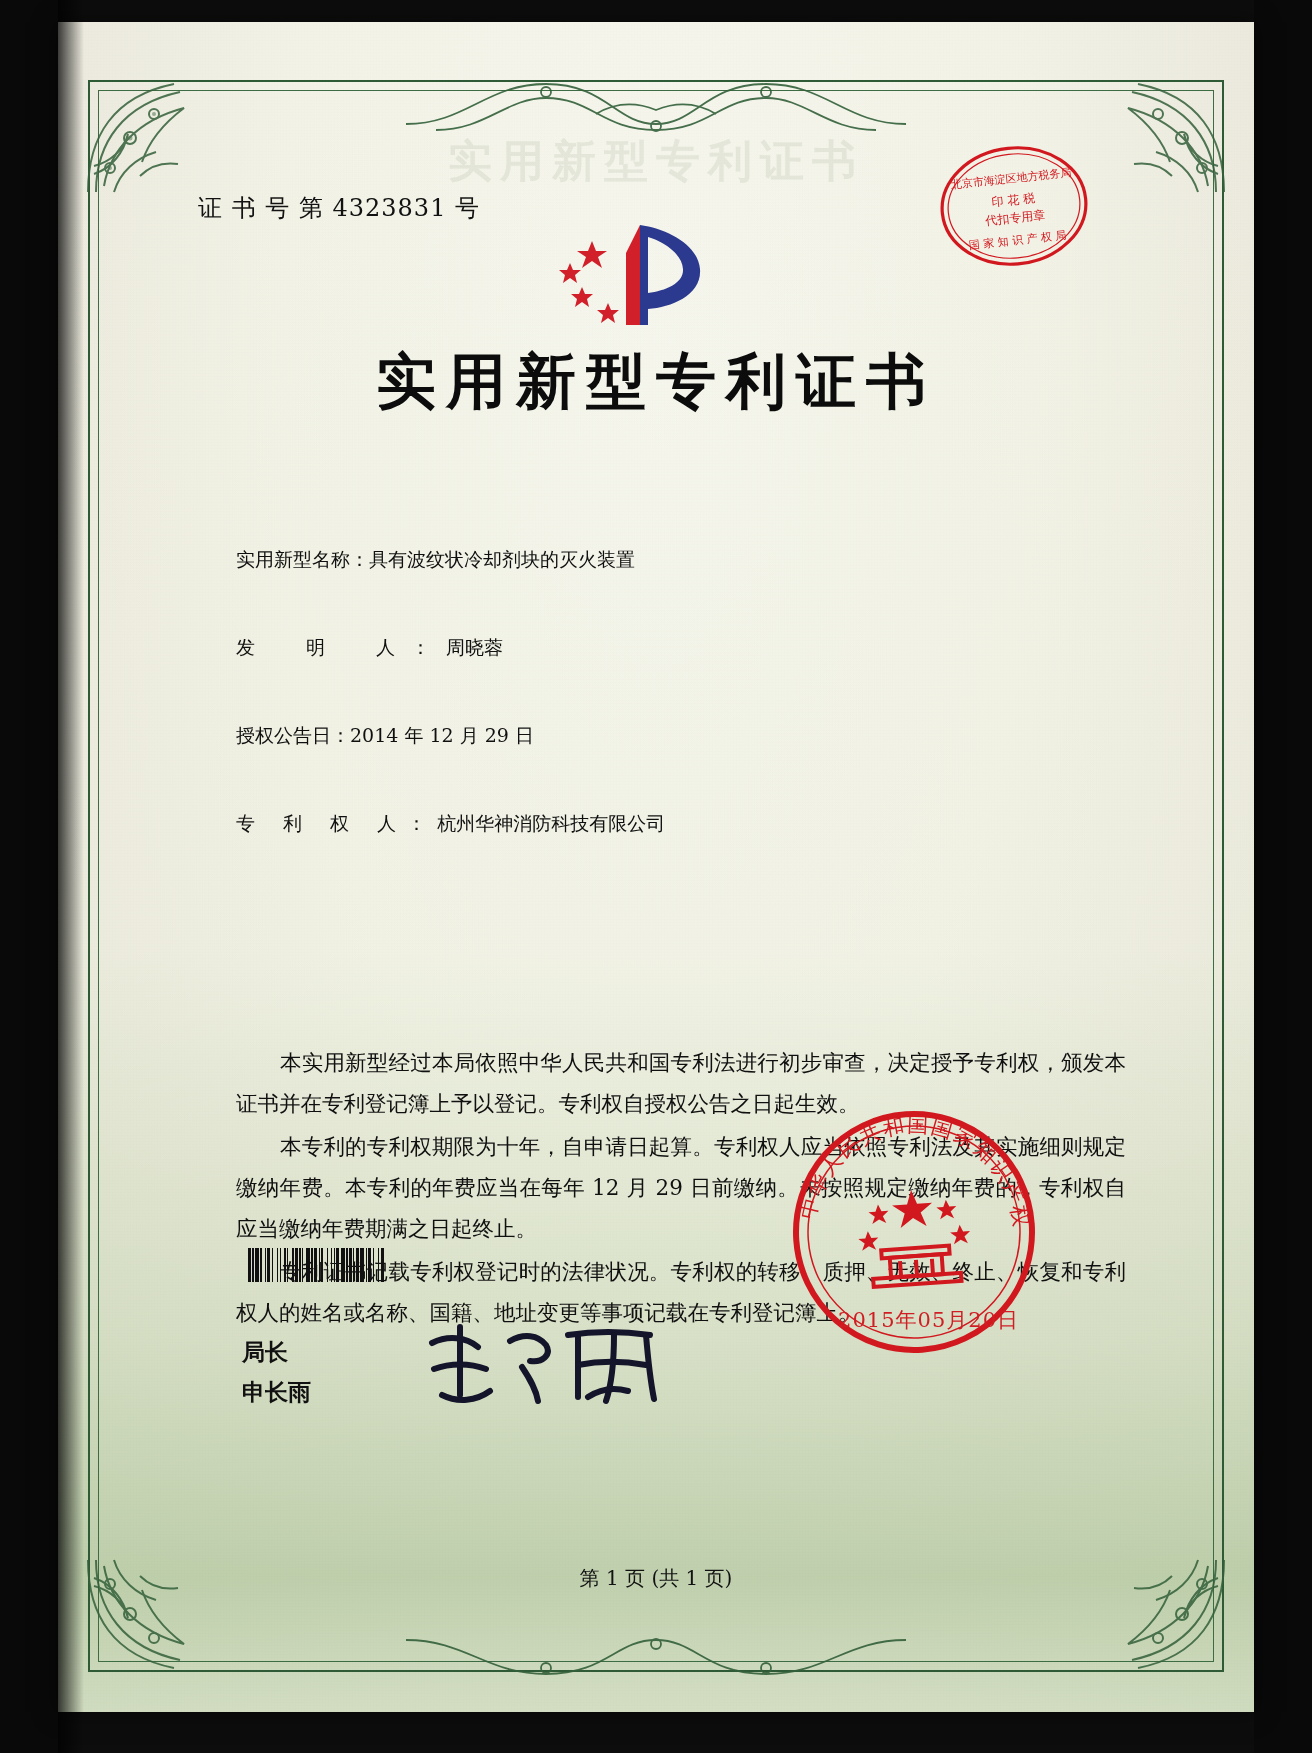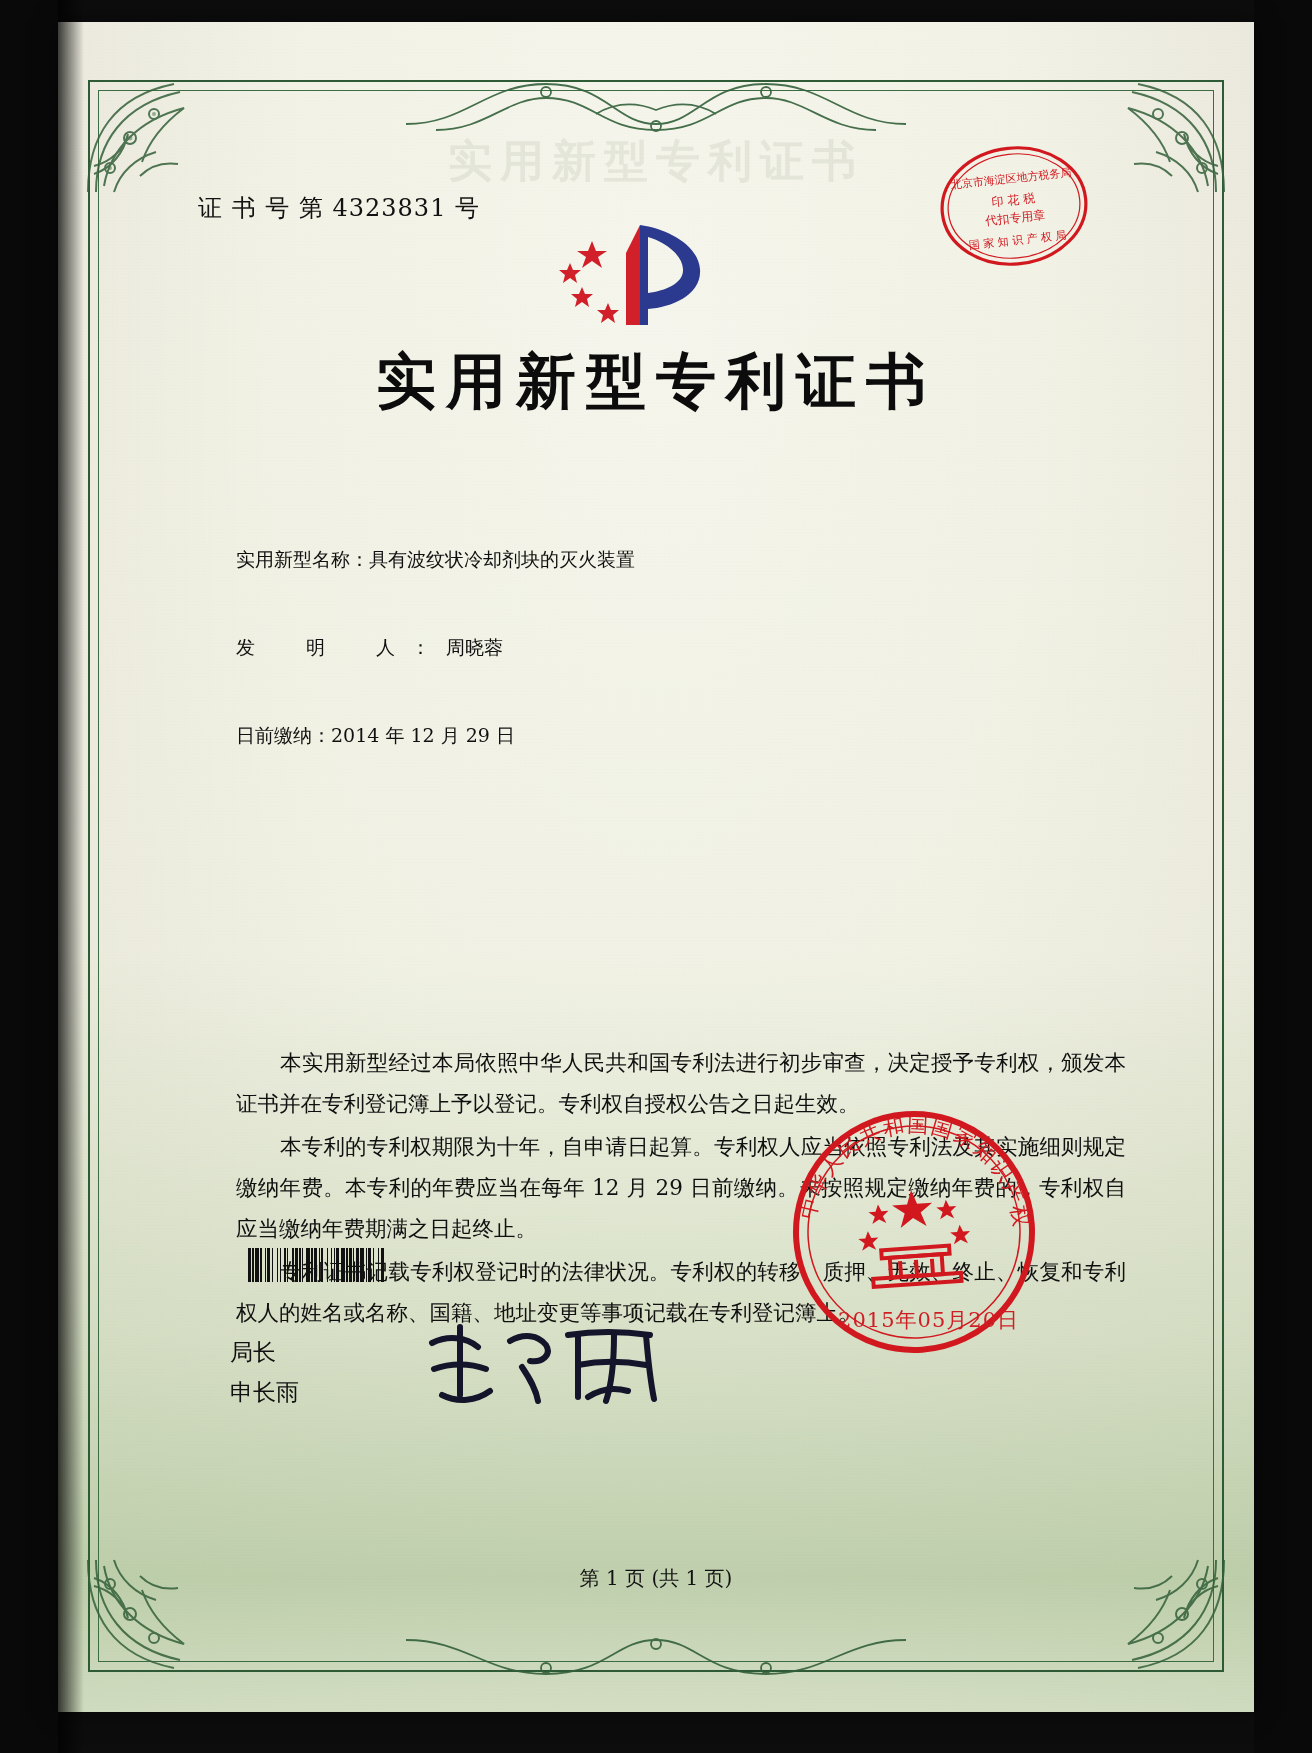--- a/index.html
+++ b/index.html
@@ -118,22 +118,22 @@
   }
   .body-text p{margin:0 0 2px 0;text-indent:44px;}
   
   .barcode{
     position:absolute;left:190px;bottom:430px;width:300px;height:34px;
     display:flex;align-items:stretch;
   }
   .barcode i{display:block;background:#111;height:100%;}
   
   .sig-label{
-    position:absolute;left:172px;bottom:300px;
-    font-size:23px;line-height:40px;color:#111;
+    position:absolute;left:184px;bottom:300px;
+    font-size:23px;line-height:40px;color:#111;font-weight:bold;
   }
   .sig-mark{
     position:absolute;left:360px;bottom:300px;width:260px;height:95px;
   }
   
   .footer{
     position:absolute;left:0;bottom:120px;width:100%;text-align:center;
     font-size:20px;color:#121212;
   }
   
@@ -282,21 +282,24 @@
   <div class="title">实用新型专利证书</div>
 
   <div class="fields">
     <div class="field">
       <span class="lab">实用新型名称：</span><span class="val">具有波纹状冷却剂块的灭火装置</span>
     </div>
     <div class="field sp2">
       <span class="lab">发　明　人：</span><span class="val">周晓蓉</span>
     </div>
     <div class="field">
-      <span class="lab">日前缴纳：</span><span class="val">2014 年 12 月 29 日</span>
+      <span class="lab">授权公告日：</span><span class="val">2014 年 12 月 29 日</span>
+    </div>
+    <div class="field sp">
+      <span class="lab">专 利 权 人：</span><span class="val">杭州华神消防科技有限公司</span>
     </div>
   </div>
 
   <div class="body-text">
     <p>本实用新型经过本局依照中华人民共和国专利法进行初步审查，决定授予专利权，颁发本证书并在专利登记簿上予以登记。专利权自授权公告之日起生效。</p>
     <p>本专利的专利权期限为十年，自申请日起算。专利权人应当依照专利法及其实施细则规定缴纳年费。本专利的年费应当在每年 12 月 29 日前缴纳。未按照规定缴纳年费的，专利权自应当缴纳年费期满之日起终止。</p>
     <p>专利证书记载专利权登记时的法律状况。专利权的转移、质押、无效、终止、恢复和专利权人的姓名或名称、国籍、地址变更等事项记载在专利登记簿上。</p>
   </div>
 
   <div class="barcode" id="barcode">

